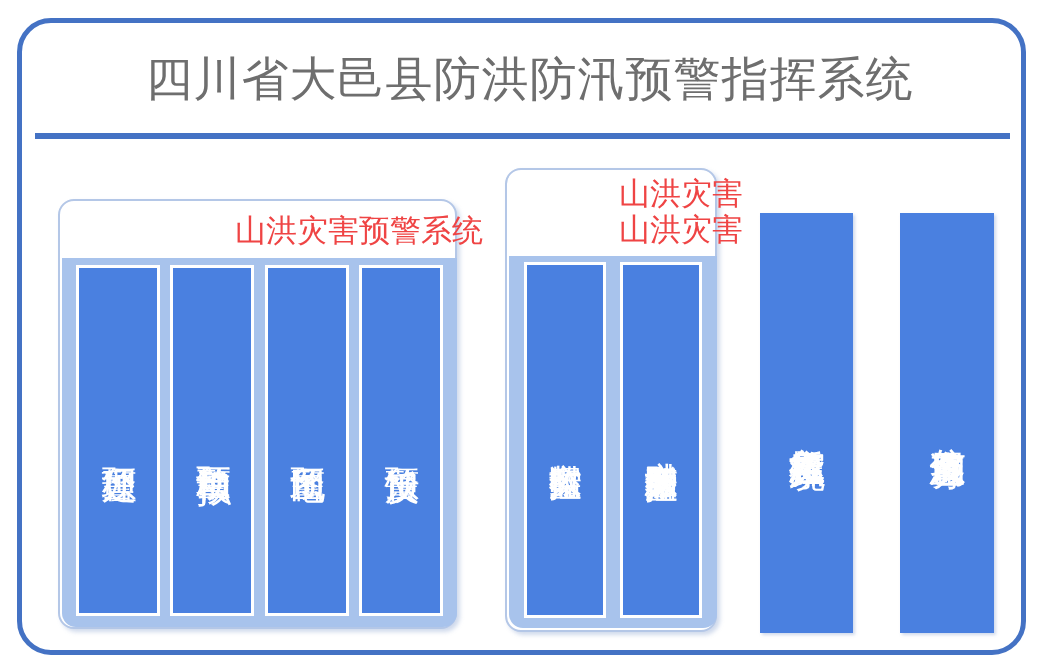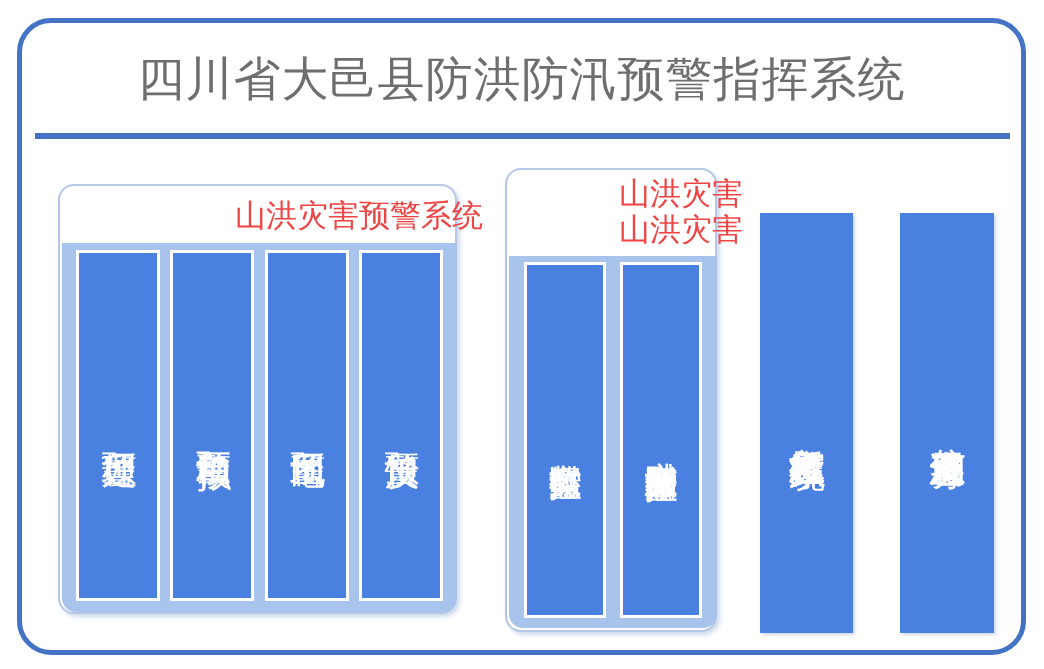--- a/index.html
+++ b/index.html
@@ -23,21 +23,21 @@
     height: 637px;
     box-sizing: border-box;
     border: 5px solid #4472C4;
     border-radius: 34px;
     background: #ffffff;
   }
 
   
   #title-bar {
     position: absolute;
-    left: 0;
+    left: 8px;
     top: 0;
     width: 100%;
     height: 110px;
     display: flex;
     align-items: center;
     justify-content: center;
   }
   #app-title {
     font-family: "Liberation Sans", sans-serif;
     font-size: 47px;
@@ -110,21 +110,21 @@
     font-family: "Liberation Serif", serif;
     color: #ffffff;
     line-height: 1.04;
     letter-spacing: 1px;
     text-align: center;
   }
 
   
   #panel-warning {
     left: 36px;
-    top: 161px;
+    top: 176px;
     width: 399px;
     height: 430px;
   }
   #panel-warning .panel-title {
     top: 9px;
     font-size: 31px;
   }
   #panel-warning .tray {
     left: 2px;
     top: 57px;

